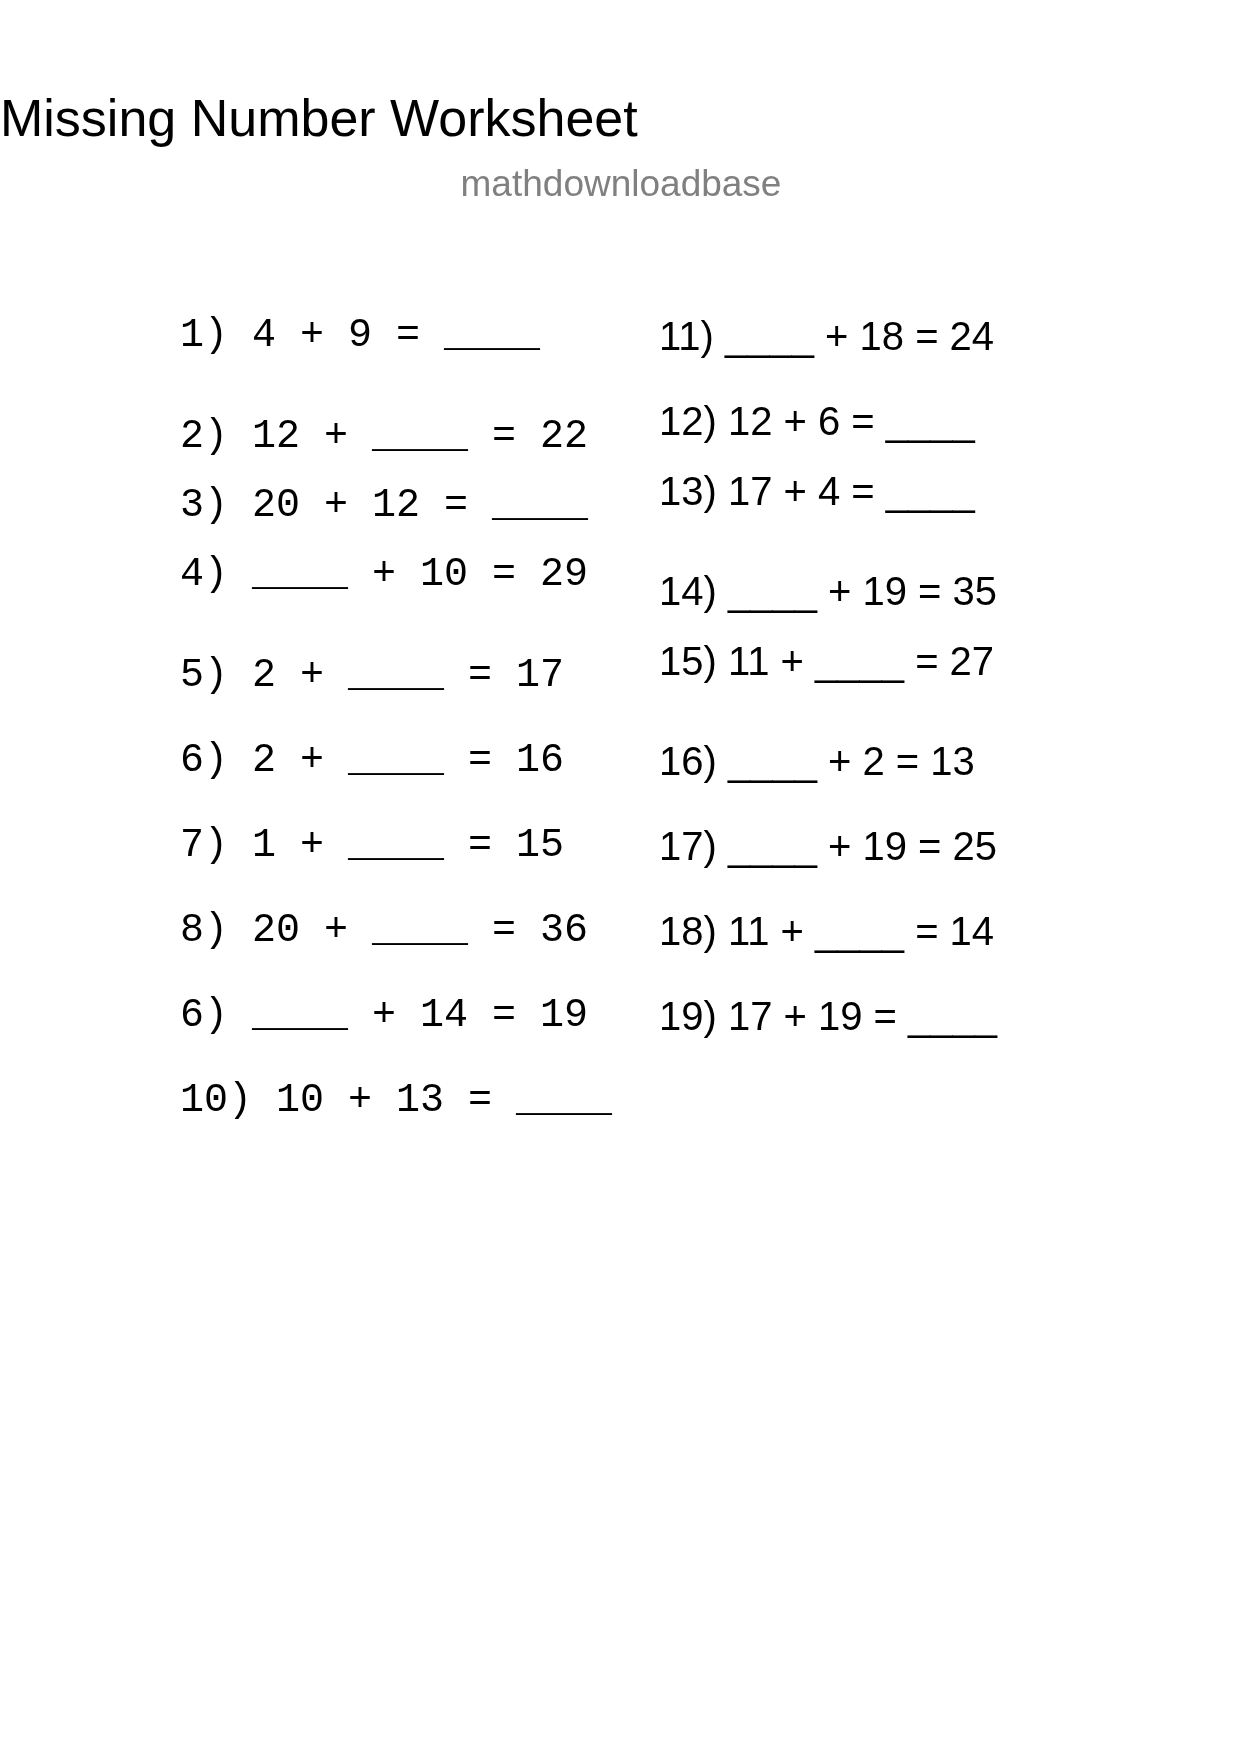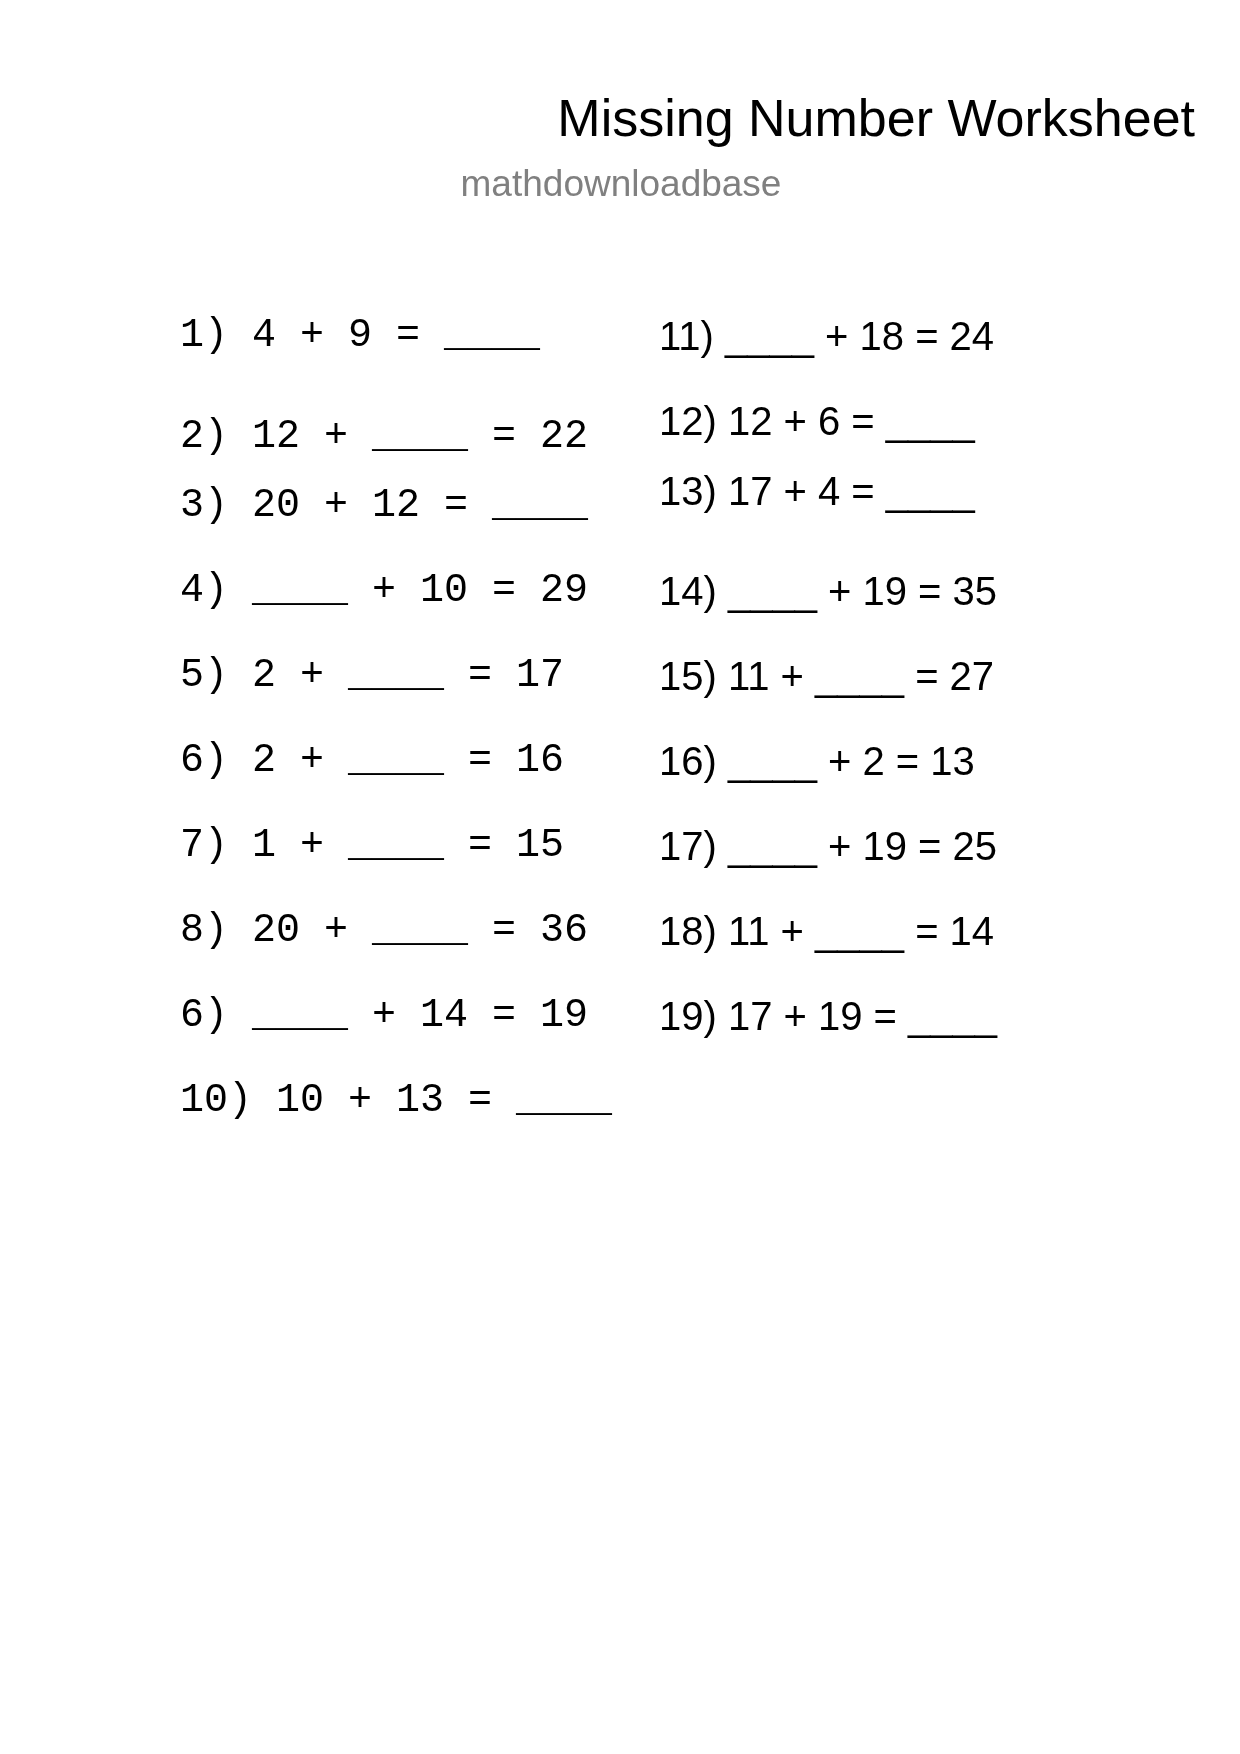--- a/index.html
+++ b/index.html
@@ -1,47 +1,47 @@
 <!DOCTYPE html>
 <html><head>
 <meta charset="utf-8">
 <style>
   html, body { margin: 0; padding: 0; background: #ffffff; }
   body { width: 1240px; height: 1754px; position: relative; overflow: hidden;
          font-family: "Liberation Sans", sans-serif; color: #000; }
-  .title { position: absolute; left: 0; width: 1195px; top: 88px; text-align: right;
+  .title { position: absolute; left: 0; width: 1195px; top: 88px; text-align: left;
            font-size: 52px; line-height: 60px; }
   .subtitle { position: absolute; left: 0; width: 1242px; top: 163px; text-align: center;
               font-size: 37px; line-height: 42px; color: #808080; }
   .problem { position: absolute; font-size: 40px; line-height: 46px; white-space: pre; }
   .col-left { left: 180px; font-family: Liberation Mono, monospace; }
   .col-right { left: 628px; margin-left: 31px; }
 </style>
 </head>
 <body>
 
 <div class="title">Missing Number Worksheet</div>
 <div class="subtitle">mathdownloadbase</div>
 
 <div>
   <div class="problem col-left" style="top:313px">1) 4 + 9 = ____</div>
   <div class="problem col-left" style="top:414px">2) 12 + ____ = 22</div>
   <div class="problem col-left" style="top:483px">3) 20 + 12 = ____</div>
-  <div class="problem col-left" style="top:568px">4) ____ + 10 = 29</div>
+  <div class="problem col-left" style="top:552px">4) ____ + 10 = 29</div>
   <div class="problem col-left" style="top:653px">5) 2 + ____ = 17</div>
   <div class="problem col-left" style="top:738px">6) 2 + ____ = 16</div>
   <div class="problem col-left" style="top:823px">7) 1 + ____ = 15</div>
   <div class="problem col-left" style="top:908px">8) 20 + ____ = 36</div>
   <div class="problem col-left" style="top:993px">6) ____ + 14 = 19</div>
   <div class="problem col-left" style="top:1078px">10) 10 + 13 = ____</div>
 </div>
 
 <div>
   <div class="problem col-right" style="top:313px">11) ____ + 18 = 24</div>
   <div class="problem col-right" style="top:398px">12) 12 + 6 = ____</div>
   <div class="problem col-right" style="top:468px">13) 17 + 4 = ____</div>
   <div class="problem col-right" style="top:568px">14) ____ + 19 = 35</div>
-  <div class="problem col-right" style="top:653px">15) 11 + ____ = 27</div>
+  <div class="problem col-right" style="top:638px">15) 11 + ____ = 27</div>
   <div class="problem col-right" style="top:738px">16) ____ + 2 = 13</div>
   <div class="problem col-right" style="top:823px">17) ____ + 19 = 25</div>
   <div class="problem col-right" style="top:908px">18) 11 + ____ = 14</div>
   <div class="problem col-right" style="top:993px">19) 17 + 19 = ____</div>
 </div>
 
 </body></html>

